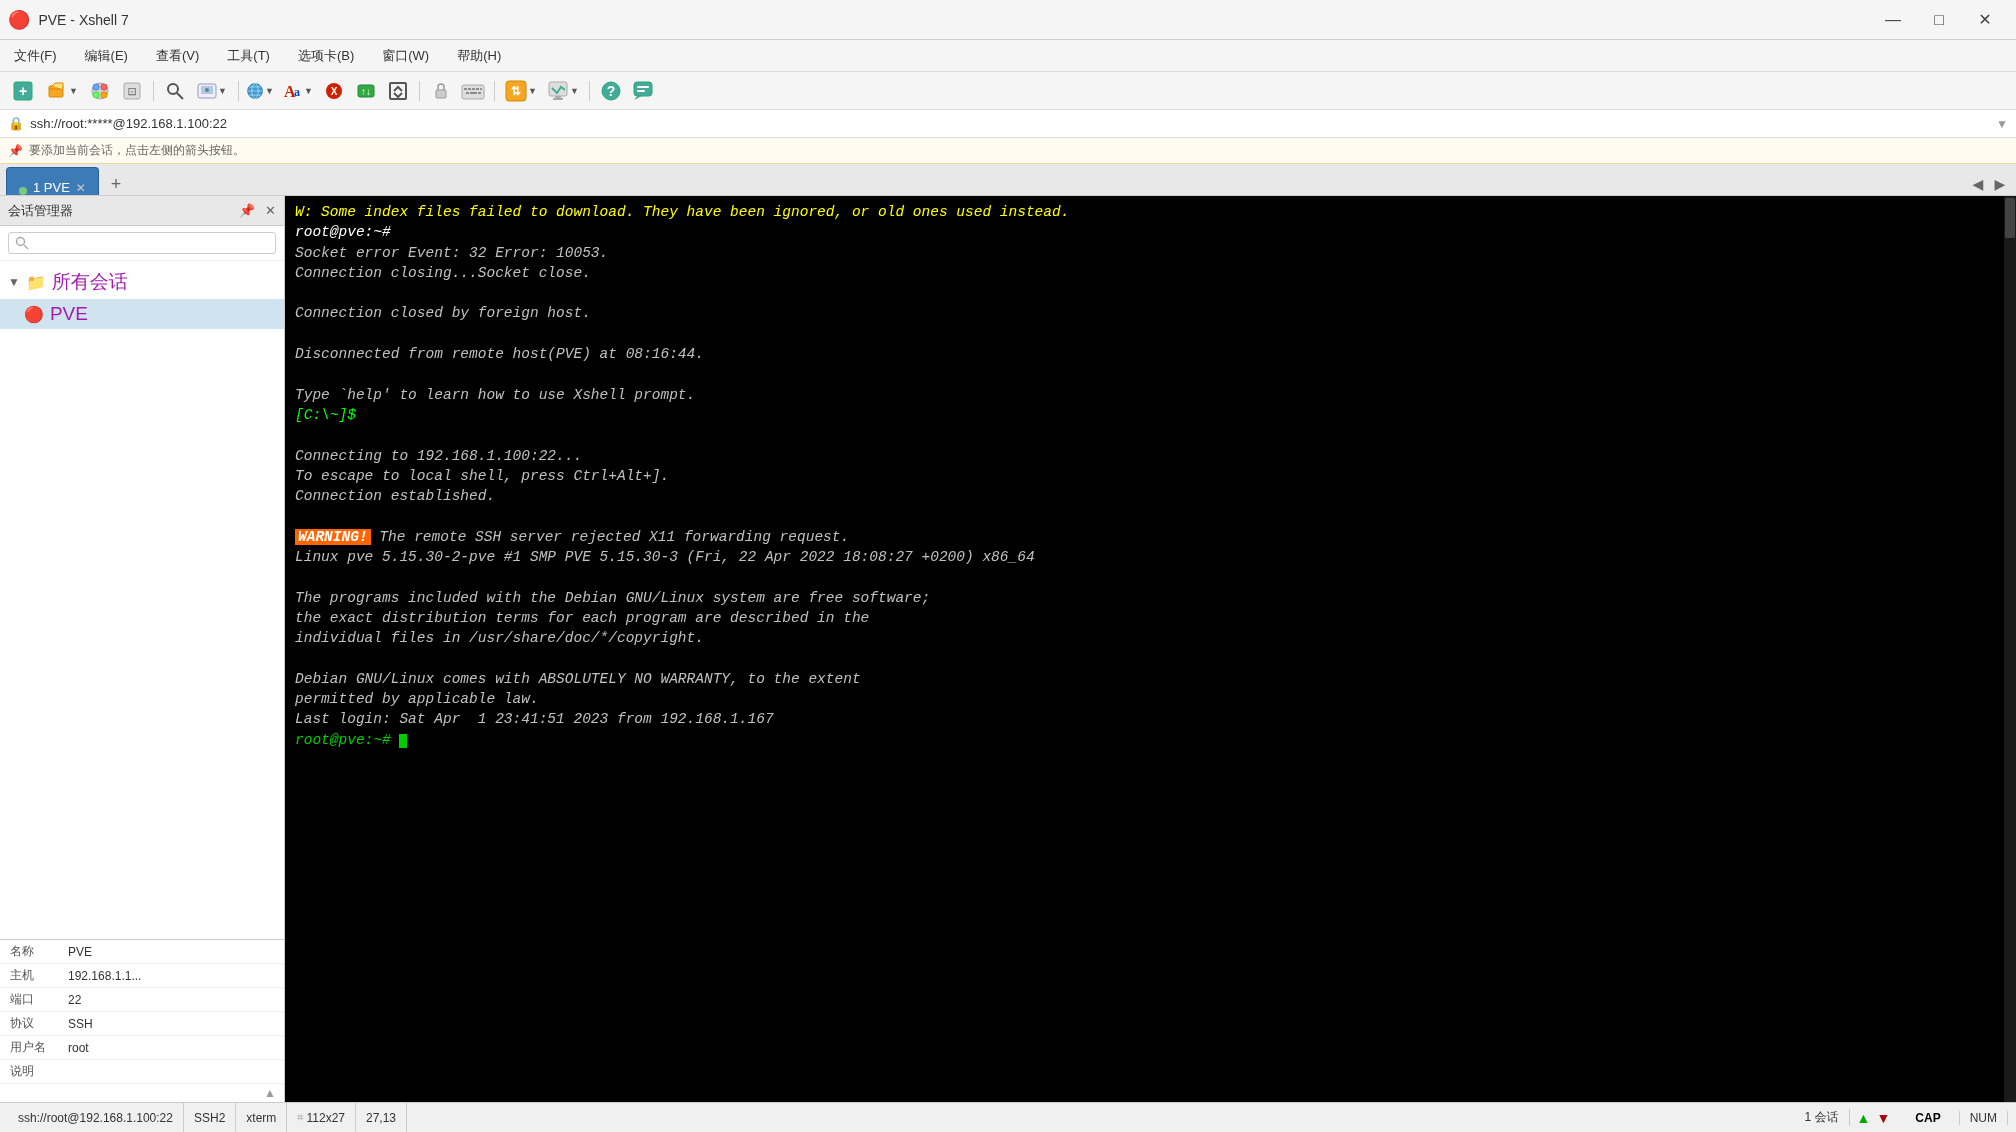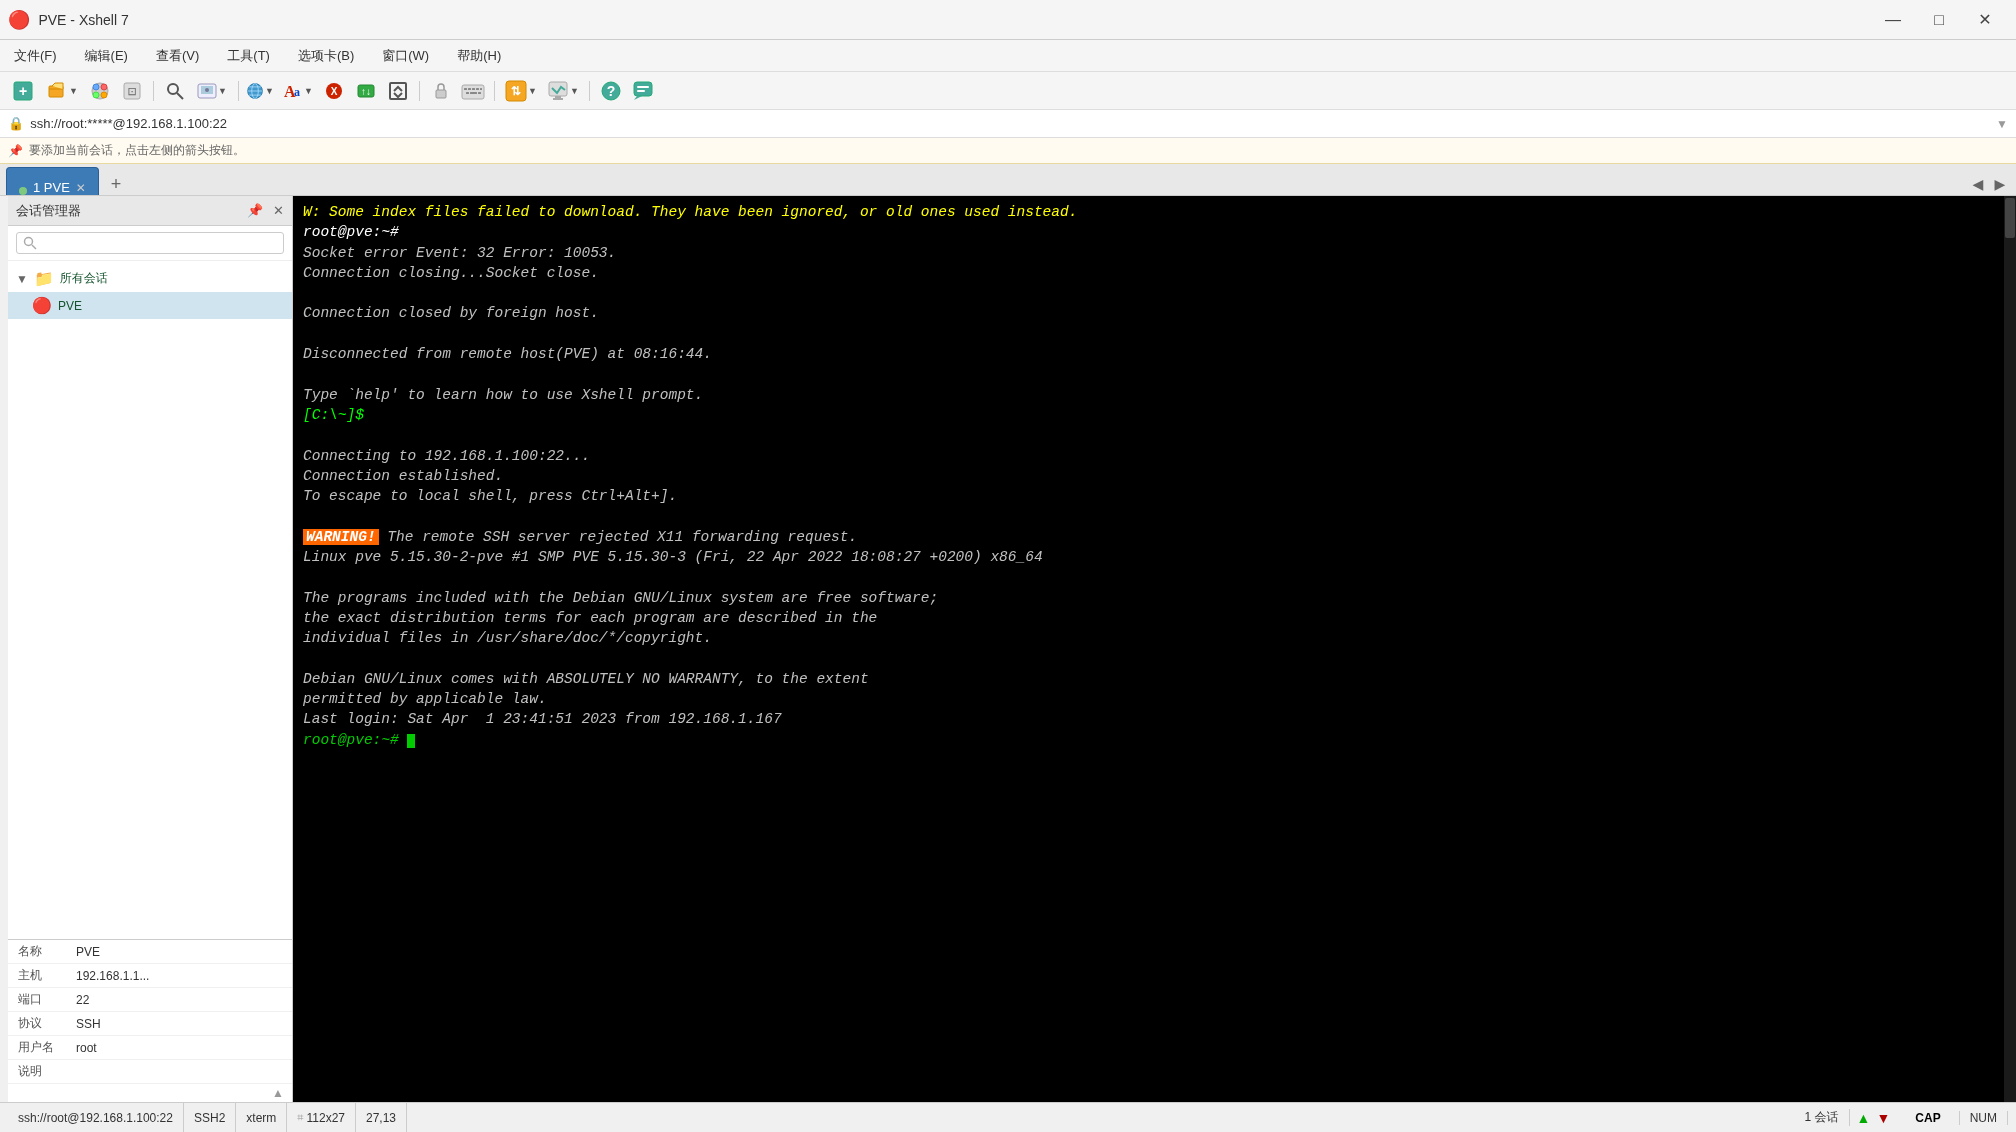--- a/index.html
+++ b/index.html
@@ -244,21 +244,21 @@
     }
     .tree-item {
       display: flex;
       align-items: center;
       padding: 4px 8px;
       gap: 6px;
       font-size: 13px;
       cursor: pointer;
     }
     .tree-expand { font-size: 12px; color: #666; }
-    .tree-label { font-size: 12px; color: #14532d; }
+    .tree-label { font-size: 19px; color: #a21caf; }
     .tree-sub {
       padding-left: 24px;
     }
     #props-table {
       width: 100%;
       font-size: 12px;
       border-collapse: collapse;
     }
     #props-table td {
       padding: 3px 8px;
@@ -367,21 +367,20 @@
 
     
     #left-panel {
       width: 285px;
       min-width: 285px;
       display: flex;
       flex-direction: column;
       border-right: 1px solid #ccc;
       height: calc(1132px - 40px - 32px - 38px - 28px - 26px - 32px - 30px);
       background: #fff;
-      margin-left: 8px;
     }
   </style>
 </head>
 <body>
 
 <div id="title-bar">
   <div id="title-left">
     <span style="font-size:18px;">🔴</span>
     <span id="title-text">PVE - Xshell 7</span>
   </div>
@@ -656,22 +655,22 @@
       <span class="term-line">Connection closing...Socket close.</span>
       <span class="term-line">&nbsp;</span>
       <span class="term-line">Connection closed by foreign host.</span>
       <span class="term-line">&nbsp;</span>
       <span class="term-line">Disconnected from remote host(PVE) at 08:16:44.</span>
       <span class="term-line">&nbsp;</span>
       <span class="term-line">Type `help' to learn how to use Xshell prompt.</span>
       <span class="term-line term-green">[C:\~]$</span>
       <span class="term-line">&nbsp;</span>
       <span class="term-line">Connecting to 192.168.1.100:22...</span>
+      <span class="term-line">To escape to local shell, press Ctrl+Alt+].</span>
       <span class="term-line">Connection established.</span>
-      <span class="term-line">To escape to local shell, press Ctrl+Alt+].</span>
       <span class="term-line">&nbsp;</span>
       <span class="term-line"><span class="term-warning-badge">WARNING!</span> The remote SSH server rejected X11 forwarding request.</span>
       <span class="term-line">Linux pve 5.15.30-2-pve #1 SMP PVE 5.15.30-3 (Fri, 22 Apr 2022 18:08:27 +0200) x86_64</span>
       <span class="term-line">&nbsp;</span>
       <span class="term-line">The programs included with the Debian GNU/Linux system are free software;</span>
       <span class="term-line">the exact distribution terms for each program are described in the</span>
       <span class="term-line">individual files in /usr/share/doc/*/copyright.</span>
       <span class="term-line">&nbsp;</span>
       <span class="term-line">Debian GNU/Linux comes with ABSOLUTELY NO WARRANTY, to the extent</span>
       <span class="term-line">permitted by applicable law.</span>

